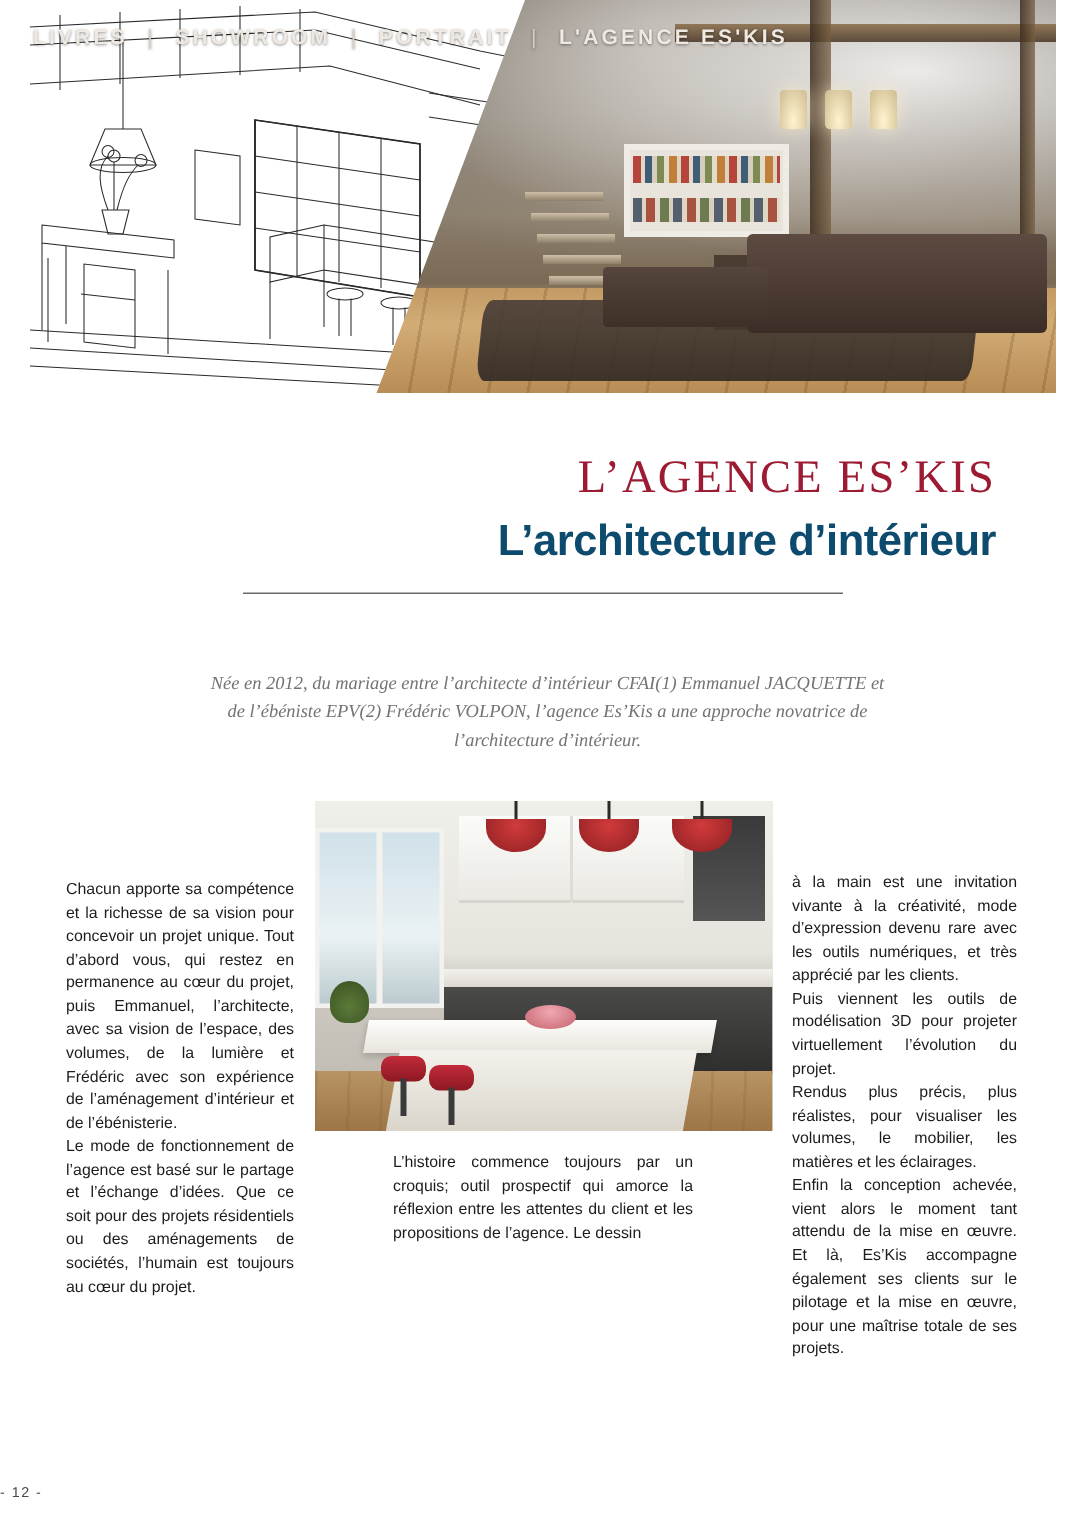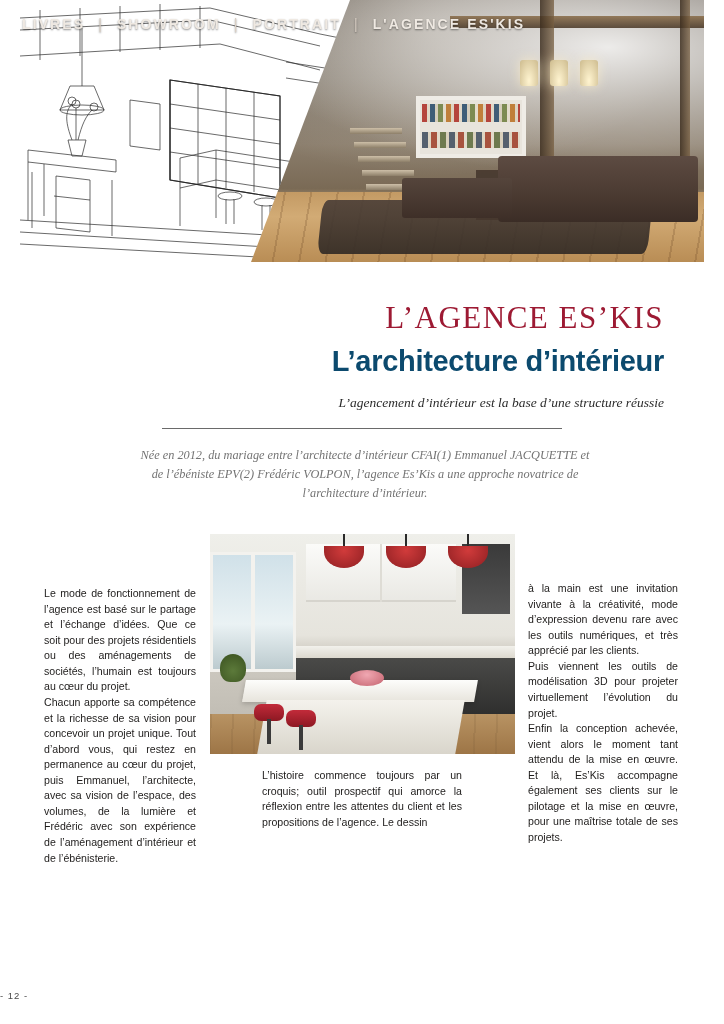--- a/index.html
+++ b/index.html
@@ -442,21 +442,20 @@
     <span class="sep">|</span>
     <span>PORTRAIT</span>
     <span class="sep">|</span>
     <span>L'AGENCE ES'KIS</span>
   </div>
 </div>
 
 <div class="title-block">
   <h2 class="kicker">L’AGENCE ES’KIS</h2>
   <h1 class="headline">L’architecture d’intérieur</h1>
-  <p class="subhead">L’agencement d’intérieur est la base d’une structure réussie</p>
   <div class="rule"></div>
 </div>
 
 <div class="standfirst">Née en 2012, du mariage entre l’architecte d’intérieur CFAI(1) Emmanuel JACQUETTE et de l’ébéniste EPV(2) Frédéric VOLPON, l’agence Es’Kis a une approche novatrice de l’architecture d’intérieur.</div>
 
 <div class="kitchen">
   <div class="k-wall"></div>
   <div class="k-window"></div>
   <div class="k-upper"></div>
   <div class="k-hood"></div>
@@ -483,27 +482,28 @@
       <i></i>
     </div>
   <div class="k-stool s2">
       <b></b>
       <i></i>
     </div>
   <div class="k-plant"></div>
 </div>
 
 <div class="col col-1">
+  <p>Chacun apporte sa compétence et la richesse de sa vision pour concevoir un projet unique. Tout d’abord vous, qui restez en permanence au cœur du projet, puis Emmanuel, l’architecte,  avec sa vision de l’espace, des volumes, de la lumière et Frédéric avec son expérience de l’aménagement d’intérieur et de l’ébénisterie.</p>
   <p>Le mode de fonctionnement de l’agence est basé sur le partage et l’échange d’idées. Que ce soit pour des projets résidentiels ou des aménagements de sociétés, l’humain est toujours au cœur du projet.</p>
-  <p>Chacun apporte sa compétence et la richesse de sa vision pour concevoir un projet unique. Tout d’abord vous, qui restez en permanence au cœur du projet, puis Emmanuel, l’architecte,  avec sa vision de l’espace, des volumes, de la lumière et Frédéric avec son expérience de l’aménagement d’intérieur et de l’ébénisterie.</p>
 </div>
 
 <div class="col col-2">
   <p>L’histoire commence toujours par un croquis; outil prospectif qui amorce la réflexion entre les attentes du client et les propositions de l’agence. Le dessin</p>
 </div>
 
 <div class="col col-3">
   <p>à la main est une invitation vivante à la créativité, mode d’expression devenu rare avec les outils numériques, et très apprécié par les clients.</p>
   <p>Puis viennent les outils de modélisation 3D pour projeter virtuellement l’évolution du projet.</p>
+  <p>Rendus plus précis, plus réalistes, pour visualiser les volumes, le mobilier, les matières et les éclairages.</p>
   <p>Enfin la conception achevée, vient alors le moment tant attendu de la mise en œuvre. Et là, Es’Kis accompagne également ses clients sur le pilotage et la mise en œuvre, pour une maîtrise totale de ses projets.</p>
 </div>
 
 <div class="folio">- 12 -</div>
 
 </body></html>

